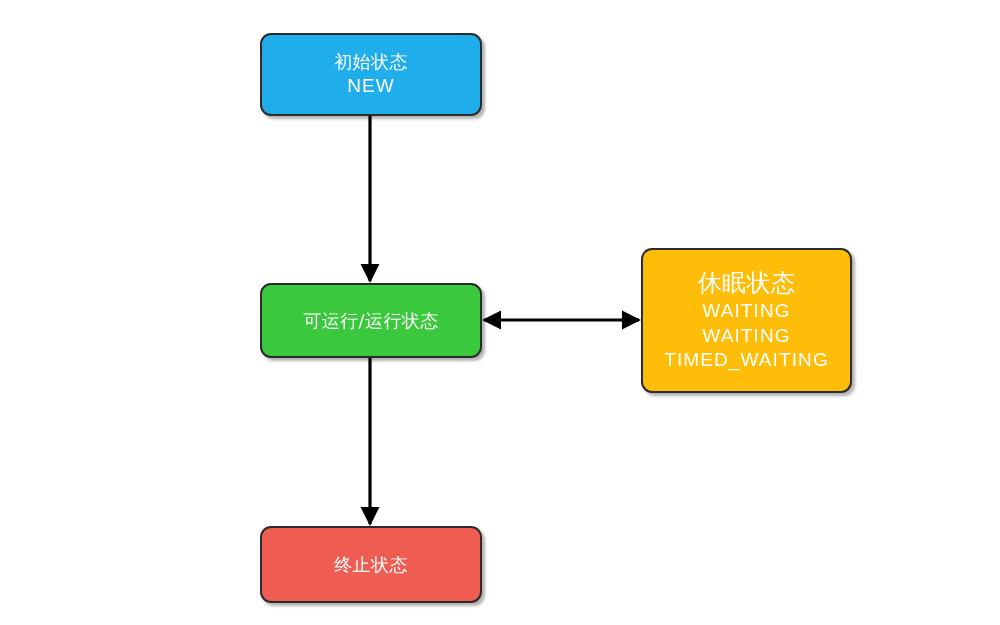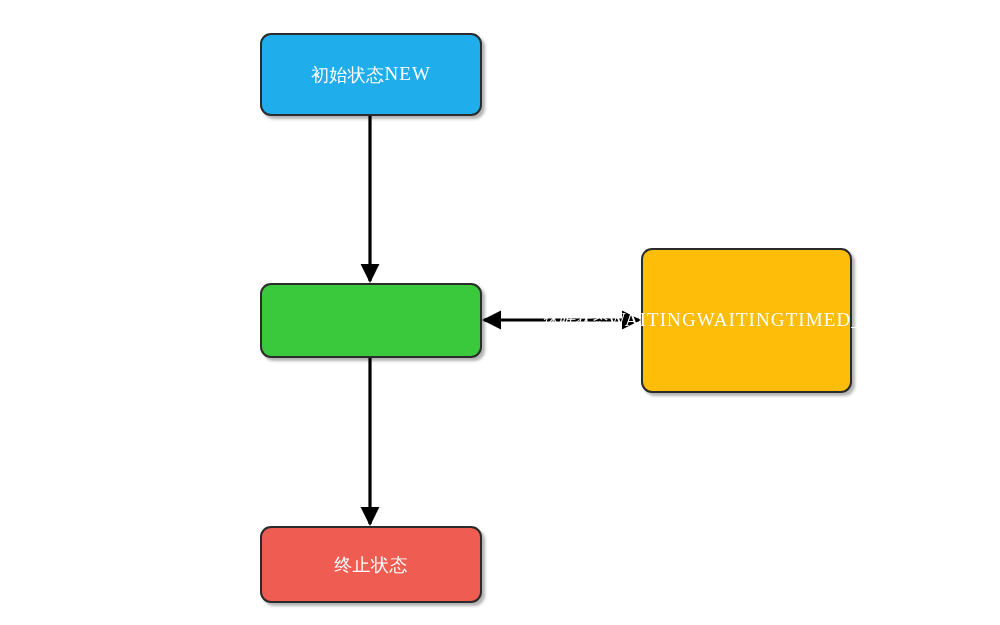--- a/index.html
+++ b/index.html
@@ -21,48 +21,48 @@
   }
 
   
   .node {
     position: absolute;
     box-sizing: border-box;
     border: 2px solid #2b2b2b;
     border-radius: 11px;
     box-shadow: 3px 3px 3px rgba(0,0,0,0.30);
     display: flex;
-    flex-direction: row;
+    flex-direction: column;
     align-items: center;
     justify-content: center;
     color: #ffffff;
     text-align: center;
     line-height: 1.30;
     letter-spacing: 0.4px;
   }
   .node .cn {
     font-family: "DejaVu Sans", sans-serif;
     font-size: 18px;
     font-weight: 400;
     white-space: nowrap;
   }
   .node .en {
-    font-family: Liberation Serif, serif;
+    font-family: Liberation Sans, sans-serif;
     font-size: 19px;
     font-weight: 300;
     letter-spacing: 1.1px;
     white-space: nowrap;
   }
 
   #node-new      { left: 260px; top: 33px;  width: 222px; height: 83px;  background: #1FAEEB; }
   #node-runnable { left: 260px; top: 283px; width: 222px; height: 75px;  background: #3AC83C; }
   #node-sleeping { left: 641px; top: 248px; width: 211px; height: 145px; background: #FDBD08; }
   #node-terminated { left: 260px; top: 526px; width: 222px; height: 77px; background: #EE5C52; }
 
-  #node-sleeping .cn { font-size: 16px; font-style: italic; }
+  #node-sleeping .cn { font-size: 24px; }
   #node-sleeping .en { font-size: 19px; }
 
   
   #edges {
     position: absolute;
     left: 0;
     top: 0;
     width: 1000px;
     height: 625px;
     pointer-events: none;
@@ -89,20 +89,21 @@
 
     <line x1="484" y1="320" x2="639" y2="320" stroke="#000000" stroke-width="3.2" marker-start="url(#arrow-start)" marker-end="url(#arrow-end)"></line>
   </svg>
 
   <div class="node" id="node-new">
     <div class="cn">初始状态</div>
     <div class="en">NEW</div>
   </div>
 
   <div class="node" id="node-runnable">
+    <div class="cn">可运行/运行状态</div>
   </div>
 
   <div class="node" id="node-sleeping">
     <div class="cn">休眠状态</div>
     <div class="en">WAITING</div>
     <div class="en">WAITING</div>
     <div class="en">TIMED_WAITING</div>
   </div>
 
   <div class="node" id="node-terminated">

